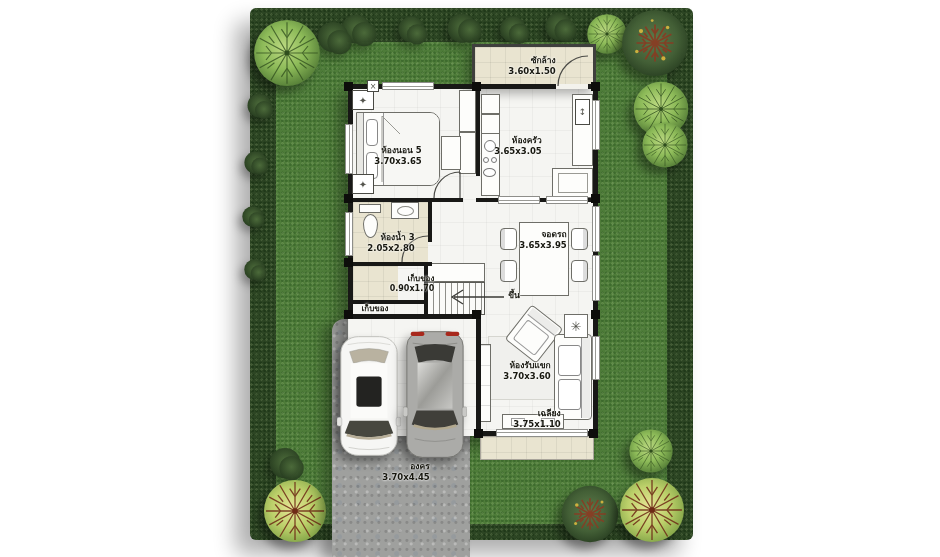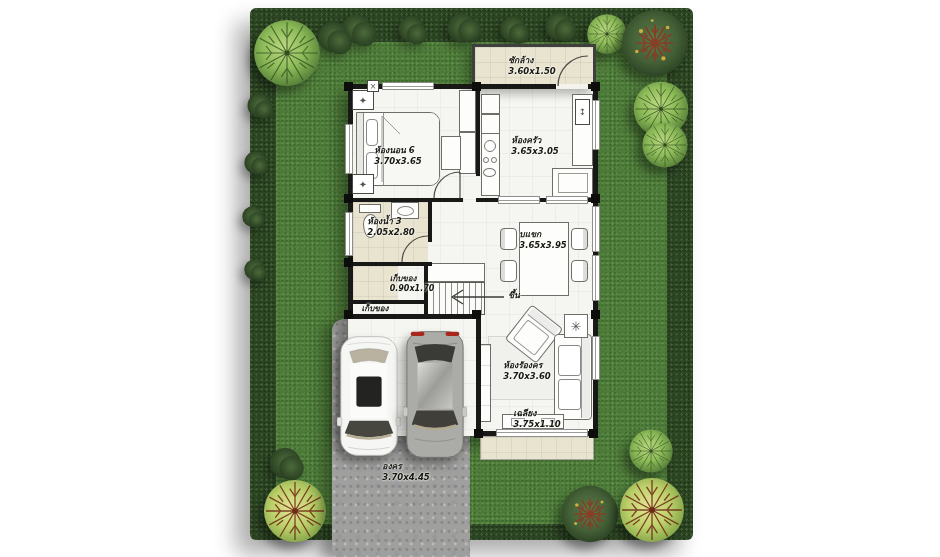--- a/index.html
+++ b/index.html
@@ -67,23 +67,23 @@
   .circle { position:absolute; border:1px solid #777; border-radius:50%; background:#fff; z-index:13; }
   .overlay { position:absolute; left:0; top:0; z-index:17; pointer-events:none; }
 
   .stairs-flight { position:absolute; z-index:12; border:1px solid #5a5a55;
     background:repeating-linear-gradient(90deg, #fbfbf9 0 5px, #8f8f8a 5px 6px); }
   .rug { position:absolute; z-index:11; background:#f0f0ed; border:1px solid #d6d6d0; }
   .sofa-back { position:absolute; right:1px; top:1px; width:9px; height:calc(100% - 2px); background:#ececea; border-left:1px solid #999; }
   .cushion { position:absolute; left:3px; width:23px; height:31px; background:#fff; border:1px solid #888; border-radius:3px; }
   .shelf { background-image:linear-gradient(rgba(0,0,0,.12) 1px, transparent 1px); background-size:100% 20px; }
 
-  .lbl { position:absolute; transform:translate(-50%,-50%); text-align:left; z-index:40;
+  .lbl { position:absolute; transform:translate(-50%,-50%); text-align:right; z-index:40;
     font-size:8.5px; font-weight:700; color:#17170f; line-height:1.3; white-space:nowrap;
-    text-shadow:0 0 2px rgba(255,255,255,.95), 0 0 3px rgba(255,255,255,.8);font-style:italic; }
+    text-shadow:0 0 2px rgba(255,255,255,.95), 0 0 3px rgba(255,255,255,.8); }
 </style>
 </head>
 <body>
 
 <svg width="0" height="0" style="position:absolute" aria-hidden="true">
   <defs>
     <radialGradient id="gLight" cx="45%" cy="42%" r="60%">
       <stop offset="0%" stop-color="#bcd981"></stop>
         <stop offset="55%" stop-color="#8cba58"></stop>
         <stop offset="100%" stop-color="#567f38"></stop>
@@ -363,40 +363,40 @@
     <path d="M434,198 A26,26 0 0 1 460,172 M460,198 L460,172" stroke="#4a4a46" stroke-width="1.2" fill="none"></path>
     <path d="M402,262 A26,26 0 0 1 428,236" stroke="#4a4a46" stroke-width="1.2" fill="none"></path>
     <path d="M504,297 L454,297 M463,290 L452,297 L463,304" stroke="#3a3a36" stroke-width="1.3" fill="none"></path>
     <path d="M382,116 L382,182 M382,116 L400,134" stroke="#9a9a94" stroke-width="1" fill="none"></path>
   </svg>
 
   <div class="lbl" style="left:532px;top:66px">
     <span>ซักล้าง</span><br>
     <span>3.60x1.50</span></div>
   <div class="lbl" style="left:398px;top:156px">
-    <span>ห้องนอน 6</span><br>
+    <span>ห้องนอน 5</span><br>
     <span>3.70x3.65</span></div>
-  <div class="lbl" style="left:535px;top:146px">
+  <div class="lbl" style="left:518px;top:146px">
     <span>ห้องครัว</span><br>
     <span>3.65x3.05</span></div>
-  <div class="lbl" style="left:391px;top:227px">
+  <div class="lbl" style="left:391px;top:243px">
     <span>ห้องน้ำ 3</span><br>
     <span>2.05x2.80</span></div>
   <div class="lbl" style="left:543px;top:240px">
-    <span>บแขก</span><br>
+    <span>จอดรถ</span><br>
     <span>3.65x3.95</span></div>
   <div class="lbl" style="left:412px;top:284px;font-size:8px">
     <span>เก็บของ</span><br>
     <span>0.90x1.70</span></div>
   <div class="lbl" style="left:375px;top:309px;font-size:8px">
     <span>เก็บของ</span></div>
   <div class="lbl" style="left:514px;top:296px">
     <span>ขึ้น</span></div>
   <div class="lbl" style="left:527px;top:371px">
-    <span>ห้องรัองคร</span><br>
+    <span>ห้องรับแขก</span><br>
     <span>3.70x3.60</span></div>
   <div class="lbl" style="left:537px;top:419px">
     <span>เฉลียง</span><br>
     <span>3.75x1.10</span></div>
   <div class="lbl" style="left:406px;top:472px;z-index:21">
     <span>องคร</span><br>
     <span>3.70x4.45</span></div>
 
 </div>
 

